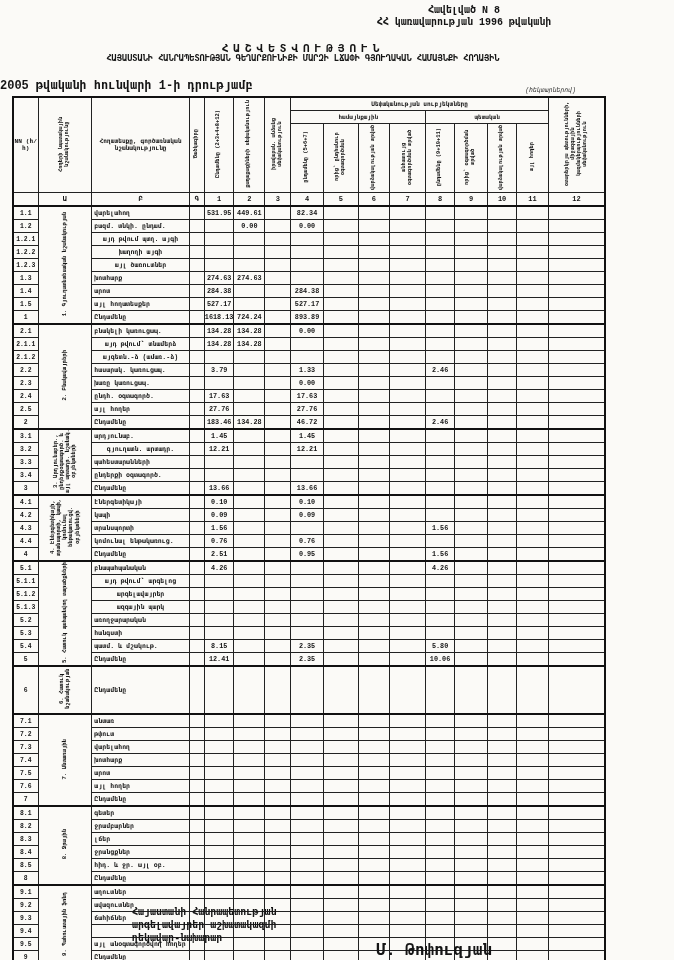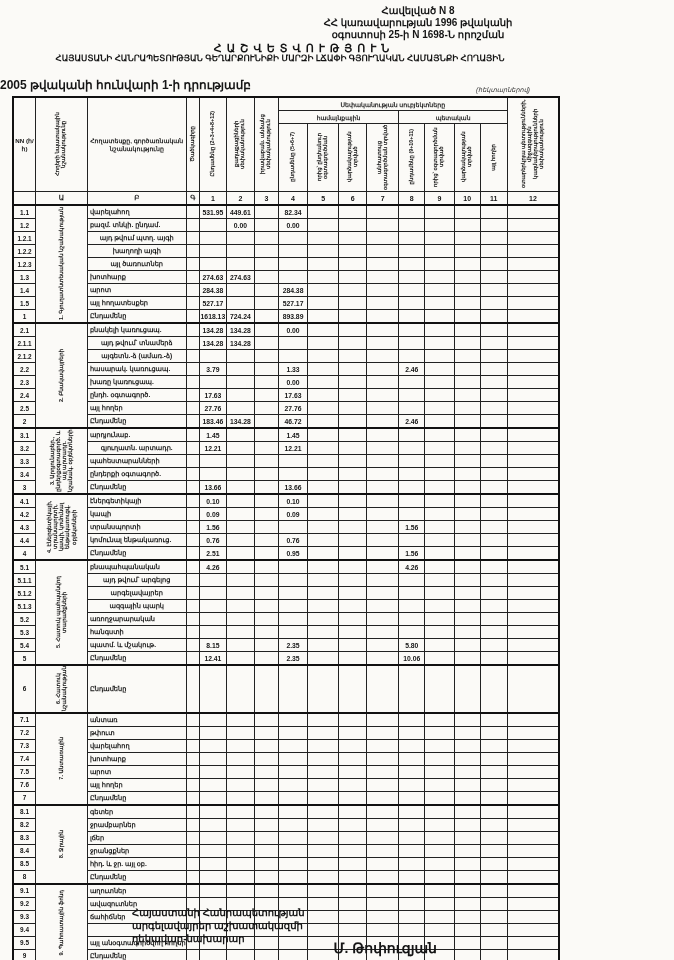--- a/index.html
+++ b/index.html
@@ -2,28 +2,28 @@
 <html><head>
 <meta charset="utf-8">
 <style>
   html,body{margin:0;padding:0;}
   body{
     width:674px;height:960px;overflow:hidden;
     background:#fbfaf7;color:#151515;
     font-family:"Liberation Sans",sans-serif;
     -webkit-font-smoothing:antialiased;
   }
-  .page{position:relative;width:560px;height:960px;}
+  .page{position:relative;width:606px;height:960px;font-family:Liberation Mono, monospace;}
   .appendix{
     position:absolute;top:5px;right:12px;width:260px;
     text-align:center;font-weight:bold;font-size:10px;line-height:1.18;
   }
   .doc-title{
     position:absolute;top:42px;left:0;width:100%;
-    text-align:center;font-weight:bold;font-size:11px;letter-spacing:5px;margin-left:24px;
+    text-align:center;font-weight:bold;font-size:11px;letter-spacing:5px;
   }
   .doc-sub1{position:absolute;top:53px;left:0;width:100%;text-align:center;font-weight:bold;font-size:8.6px;}
   .doc-sub2{position:absolute;top:67px;left:0;width:100%;text-align:center;font-weight:bold;font-size:8.6px;}
   .doc-sub3{position:absolute;top:78px;left:0;width:100%;text-align:left;font-weight:bold;font-size:12px;}
   .units-note{position:absolute;top:86px;right:30px;font-style:italic;font-size:6.5px;color:#333;}
 
   .tbl-wrap{position:absolute;top:96px;left:12px;}
   table{border-collapse:collapse;table-layout:fixed;}
   th,td{
     border:1px solid #222;padding:0;margin:0;
@@ -49,33 +49,32 @@
   td.lbl.ind{text-align:center;padding-left:0;}
   td.val{text-align:center;font-size:6.8px;}
   tr.section-first td{border-top:2px solid #111;}
   tr.tall td{height:44px;}
 
   .footer-block{
     position:absolute;top:906px;left:100px;
     font-weight:bold;font-size:10px;line-height:1.3;margin-left:32px;
   }
   .signature{
-    position:absolute;top:940px;right:123px;
-    font-weight:bold;font-size:14px;
+    position:absolute;top:940px;right:114px;
+    font-weight:bold;font-size:16px;
   }
 </style>
 </head>
 <body>
 
 <div class="page">
 
   <div class="appendix">
     <div>Հավելված N 8</div>
     <div>ՀՀ կառավարության 1996 թվականի</div>
-    <div>օգոստոսի 25-ի N 1698-Ն որոշման</div>
   </div>
 
   <div class="doc-title">ՀԱՇՎԵՏՎՈՒԹՅՈՒՆ</div>
   <div class="doc-sub1">ՀԱՅԱՍՏԱՆԻ ՀԱՆՐԱՊԵՏՈՒԹՅԱՆ ԳԵՂԱՐՔՈՒՆԻՔԻ ՄԱՐԶԻ ԼՃԱՓԻ ԳՅՈՒՂԱԿԱՆ ՀԱՄԱՅՆՔԻ ՀՈՂԱՅԻՆ</div>
   <div class="doc-sub3">2005 թվականի հունվարի 1-ի դրությամբ</div>
   <div class="units-note">(հեկտարներով)</div>
 
   <div class="tbl-wrap">
     <table>
       <colgroup>

